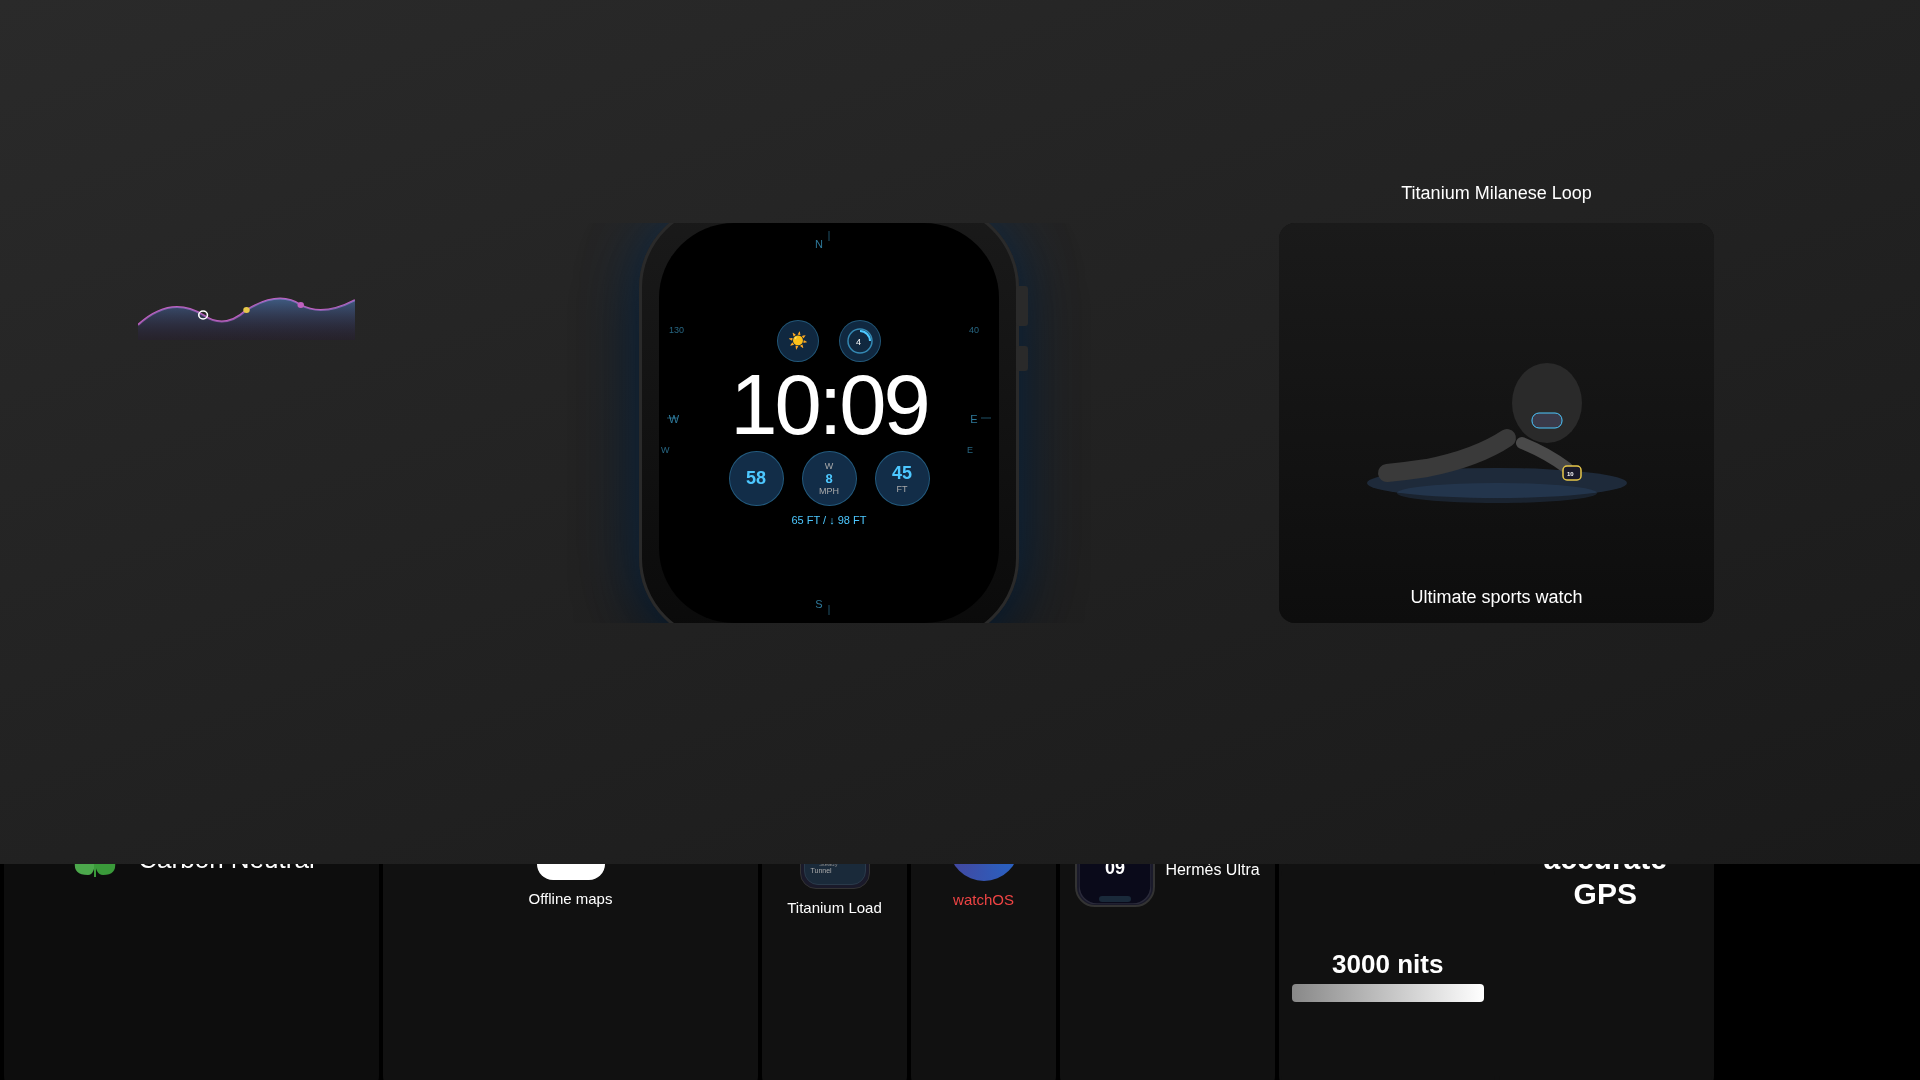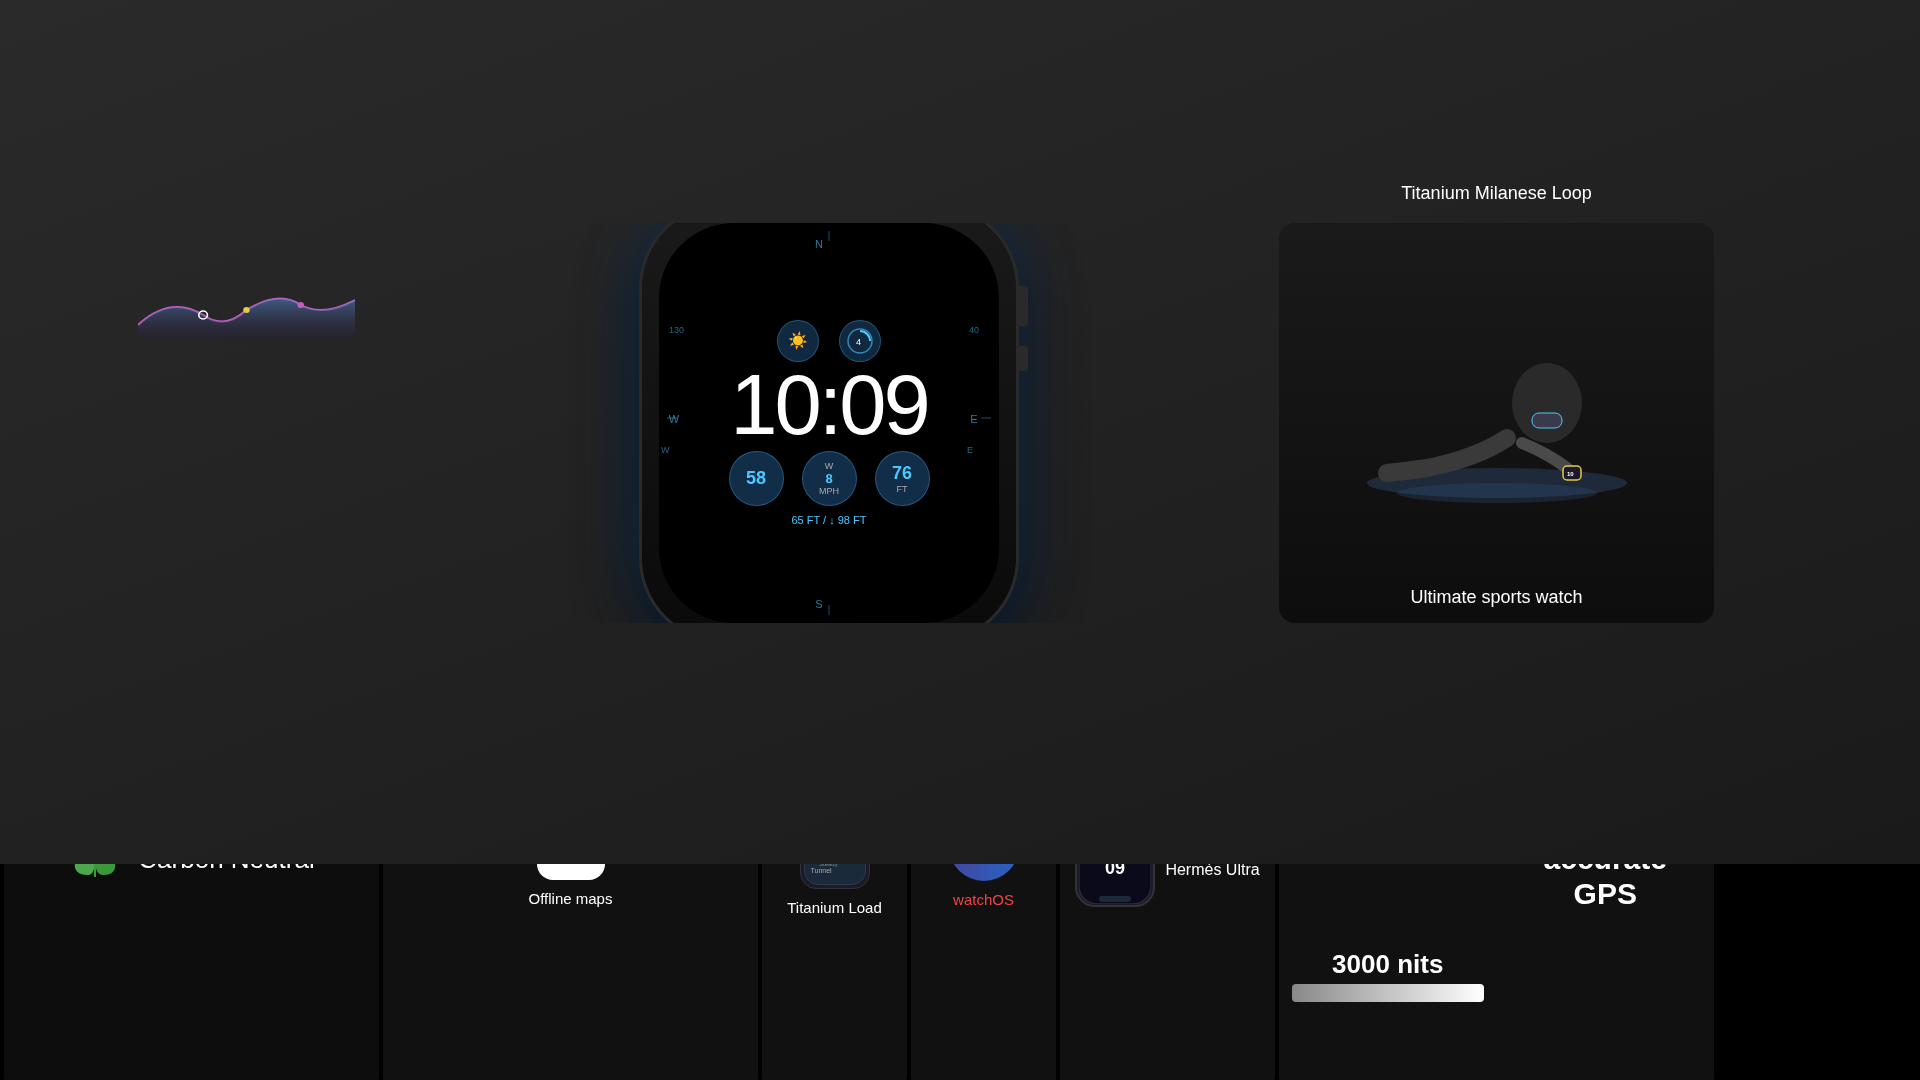--- a/index.html
+++ b/index.html
@@ -559,21 +559,21 @@
         <div style="display:flex;gap:18px;margin-top:8px;z-index:2;">
           <div style="width:55px;height:55px;border-radius:50%;background:rgba(20,50,80,0.9);display:flex;flex-direction:column;align-items:center;justify-content:center;border:1px solid rgba(77,200,255,0.3);">
             <span style="font-size:18px;font-weight:700;color:#4dc8ff;">58</span>
           </div>
           <div style="width:55px;height:55px;border-radius:50%;background:rgba(20,50,80,0.9);display:flex;flex-direction:column;align-items:center;justify-content:center;border:1px solid rgba(77,200,255,0.3);">
             <span style="font-size:9px;color:#aaa;">W</span>
             <span style="font-size:13px;font-weight:700;color:#4dc8ff;">8</span>
             <span style="font-size:9px;color:#aaa;">MPH</span>
           </div>
           <div style="width:55px;height:55px;border-radius:50%;background:rgba(20,50,80,0.9);display:flex;flex-direction:column;align-items:center;justify-content:center;border:1px solid rgba(77,200,255,0.3);">
-            <span style="font-size:18px;font-weight:700;color:#4dc8ff;">76</span>
+            <span style="font-size:18px;font-weight:700;color:#4dc8ff;">45</span>
             <span style="font-size:9px;color:#aaa;">FT</span>
           </div>
         </div>
 
         <span style="font-size:11px;color:#4dc8ff;margin-top:8px;z-index:2;">65 FT / ↓ 98 FT</span>
       </div>
     </div>
   </div>
 
   <div class="mc-right-mid">

